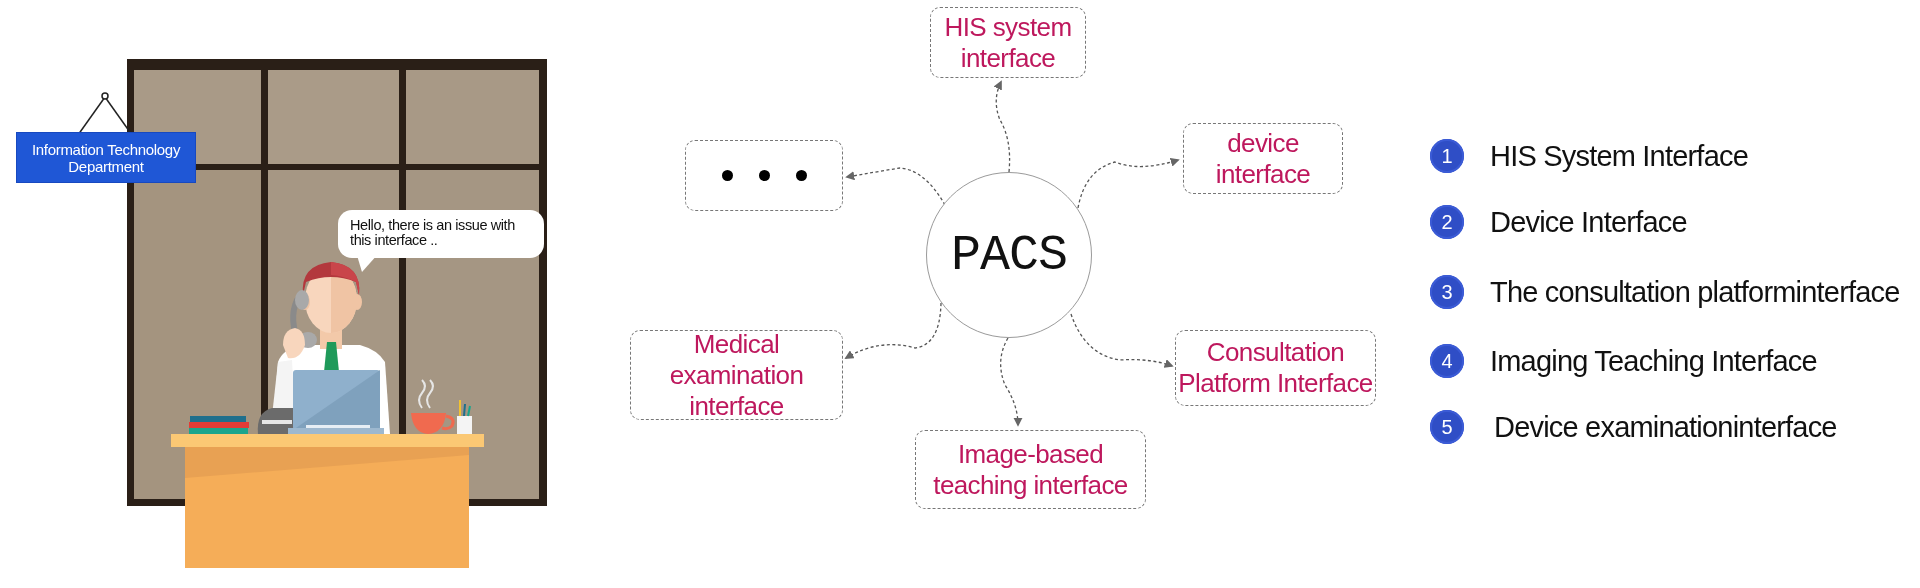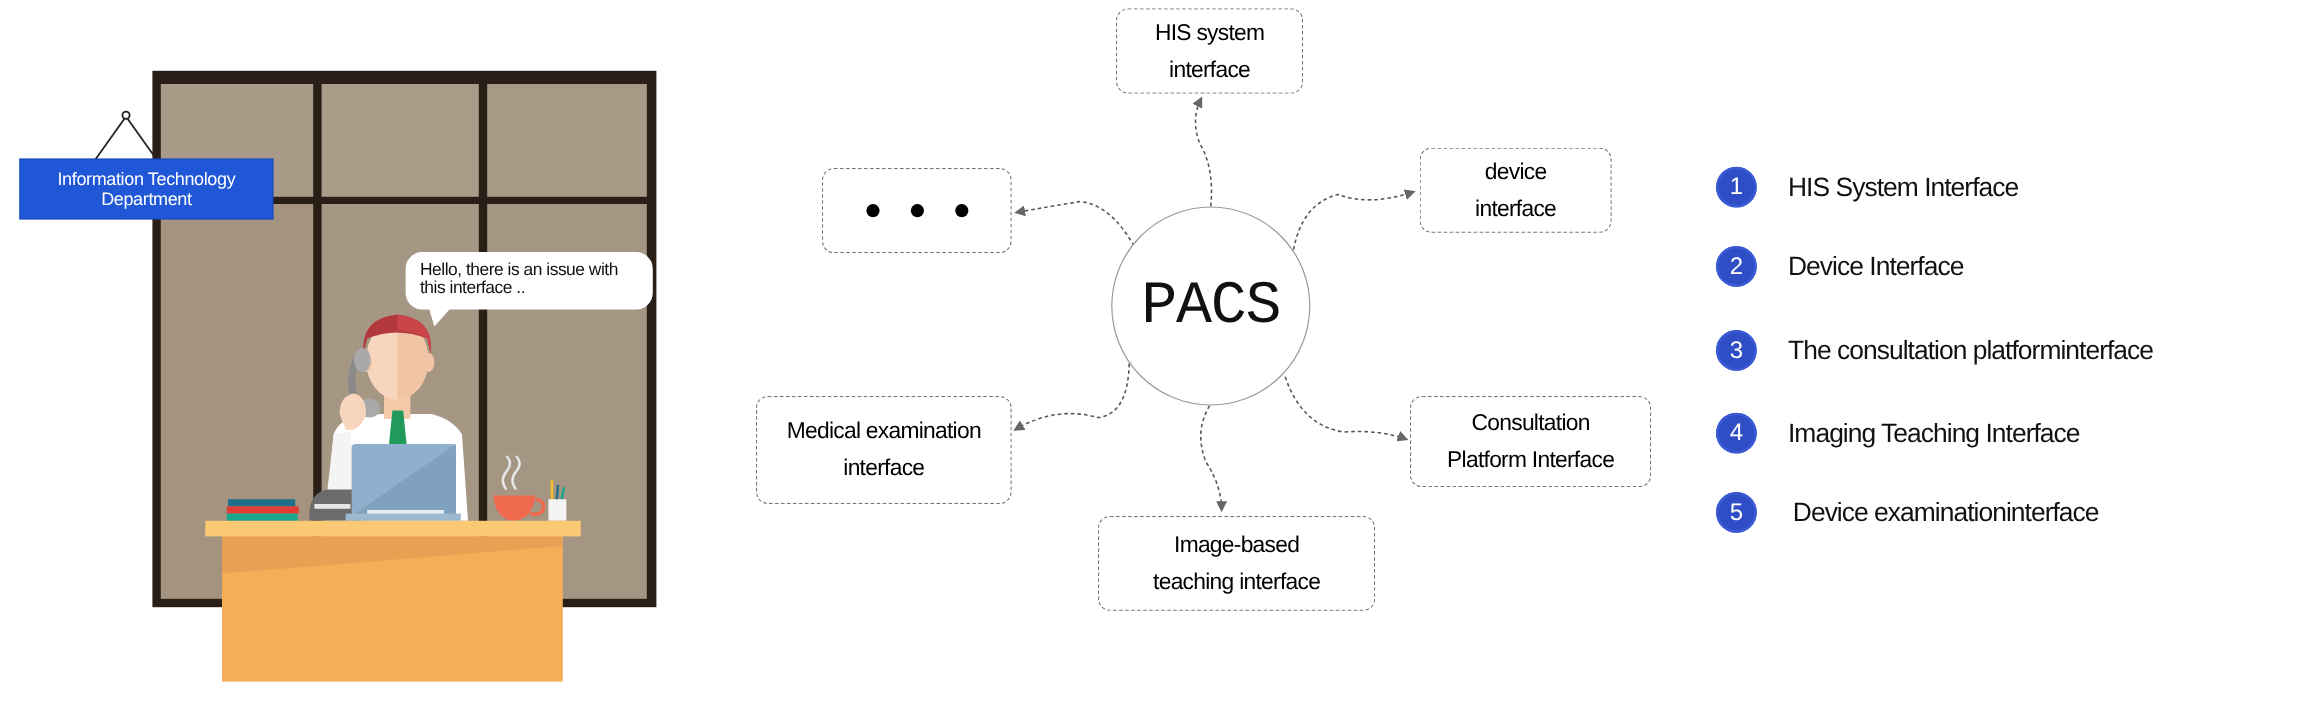--- a/index.html
+++ b/index.html
@@ -2,50 +2,50 @@
 <html><head>
   <meta charset="utf-8">
   <style>
     html, body { margin: 0; padding: 0; background: #ffffff; }
     body { width: 1920px; height: 588px; position: relative; overflow: hidden;
            font-family: "Liberation Sans", sans-serif; color: #111; }
     .abs { position: absolute; }
 
     
     #scene { position: absolute; left: 0; top: 0; width: 600px; height: 588px; }
-    .sign { left: 17px; top: 133px; width: 210px; height: 49px; background: #1f57d6;
+    .sign { left: 17px; top: 133px; width: 178px; height: 49px; background: #1f57d6;
             color: #fff; font-size: 15px; line-height: 17px; text-align: center;
             display: flex; flex-direction: column; justify-content: center;
             font-family: "Liberation Sans", sans-serif; letter-spacing: -0.3px;
             box-shadow: 0 0 0 1px #1749c0; }
     .bubble { left: 338px; top: 210px; width: 206px; height: 48px; background: #fff;
               border-radius: 14px; font-size: 14.5px; line-height: 15px; color: #111;
               padding: 8px 10px 0 12px; box-sizing: border-box; letter-spacing: -0.4px;
               font-family: "Liberation Sans", sans-serif; }
 
     
     .node { position: absolute; box-sizing: border-box; border: 1.5px dashed #777;
             border-radius: 10px; background: #fff; display: flex; align-items: center;
-            justify-content: center; text-align: center; font-size: 19px; line-height: 31px;
-            color: #000000; letter-spacing: -0.6px; font-family: "Liberation Sans", sans-serif; }
+            justify-content: center; text-align: center; font-size: 26px; line-height: 31px;
+            color: #be185d; letter-spacing: -0.6px; font-family: "Liberation Sans", sans-serif; }
     .node span { display: block; }
     .dots { display: flex; gap: 26px; }
     .dot { width: 11px; height: 11px; background: #000; border-radius: 50%; }
     .pacs { position: absolute; left: 926px; top: 172px; width: 166px; height: 166px;
             border: 1px solid #9a9a9a; border-radius: 50%; box-sizing: border-box;
             display: flex; align-items: center; justify-content: center;
             font-size: 50px; color: #111; letter-spacing: -1px; background: #fff;
             font-family: Liberation Mono, monospace; }
 
     
     .legend-item { position: absolute; left: 1430px; display: flex; align-items: center; height: 36px; }
     .badge { width: 34px; height: 34px; border-radius: 50%; background: #2f4ec6;
              color: #fff; font-size: 20px; display: flex; align-items: center; justify-content: center;
              box-shadow: inset 0 0 0 2px #3b5bd6; font-family: "Liberation Sans", sans-serif; }
-    .legend-label { margin-left: 26px; font-size: 22px; letter-spacing: -0.8px; color: #111;
+    .legend-label { margin-left: 26px; font-size: 29px; letter-spacing: -0.8px; color: #111;
                     font-family: "Liberation Sans", sans-serif; white-space: nowrap; }
   </style>
 </head>
 <body>
 
 <div id="scene">
   <svg width="600" height="588" viewBox="0 0 600 588" style="position:absolute;left:0;top:0">
 
     <g>
       <rect x="127" y="59" width="420" height="447" fill="#2a1f17"></rect>

